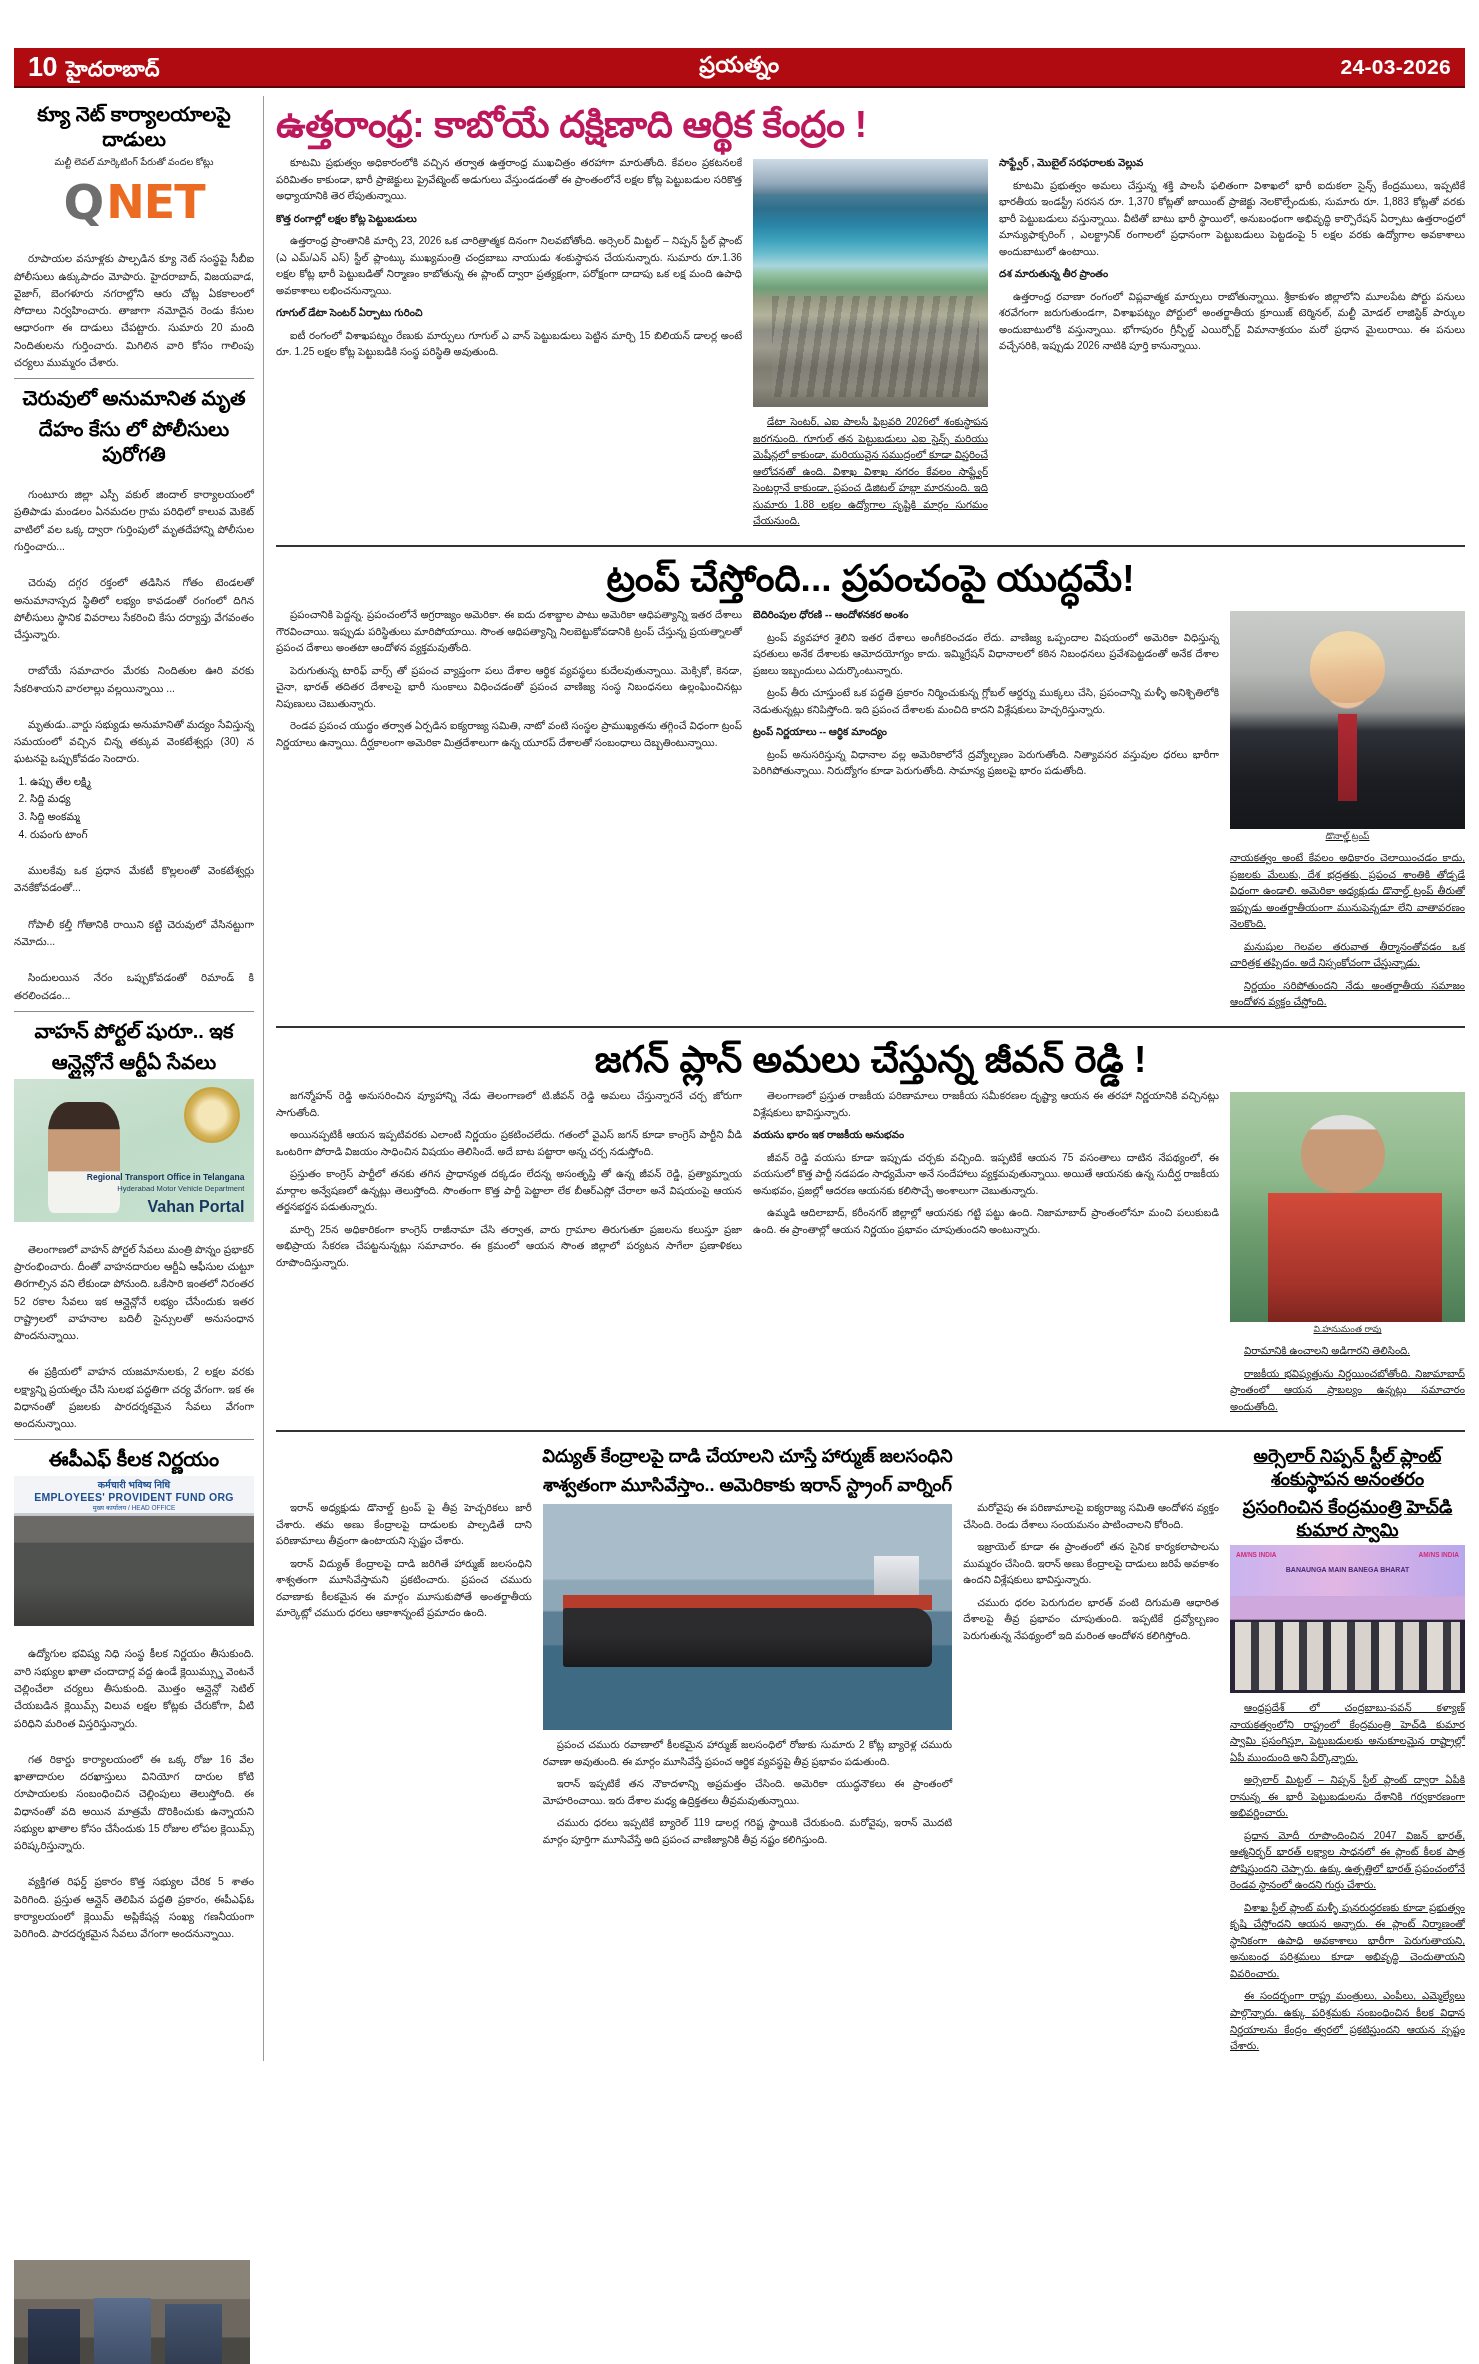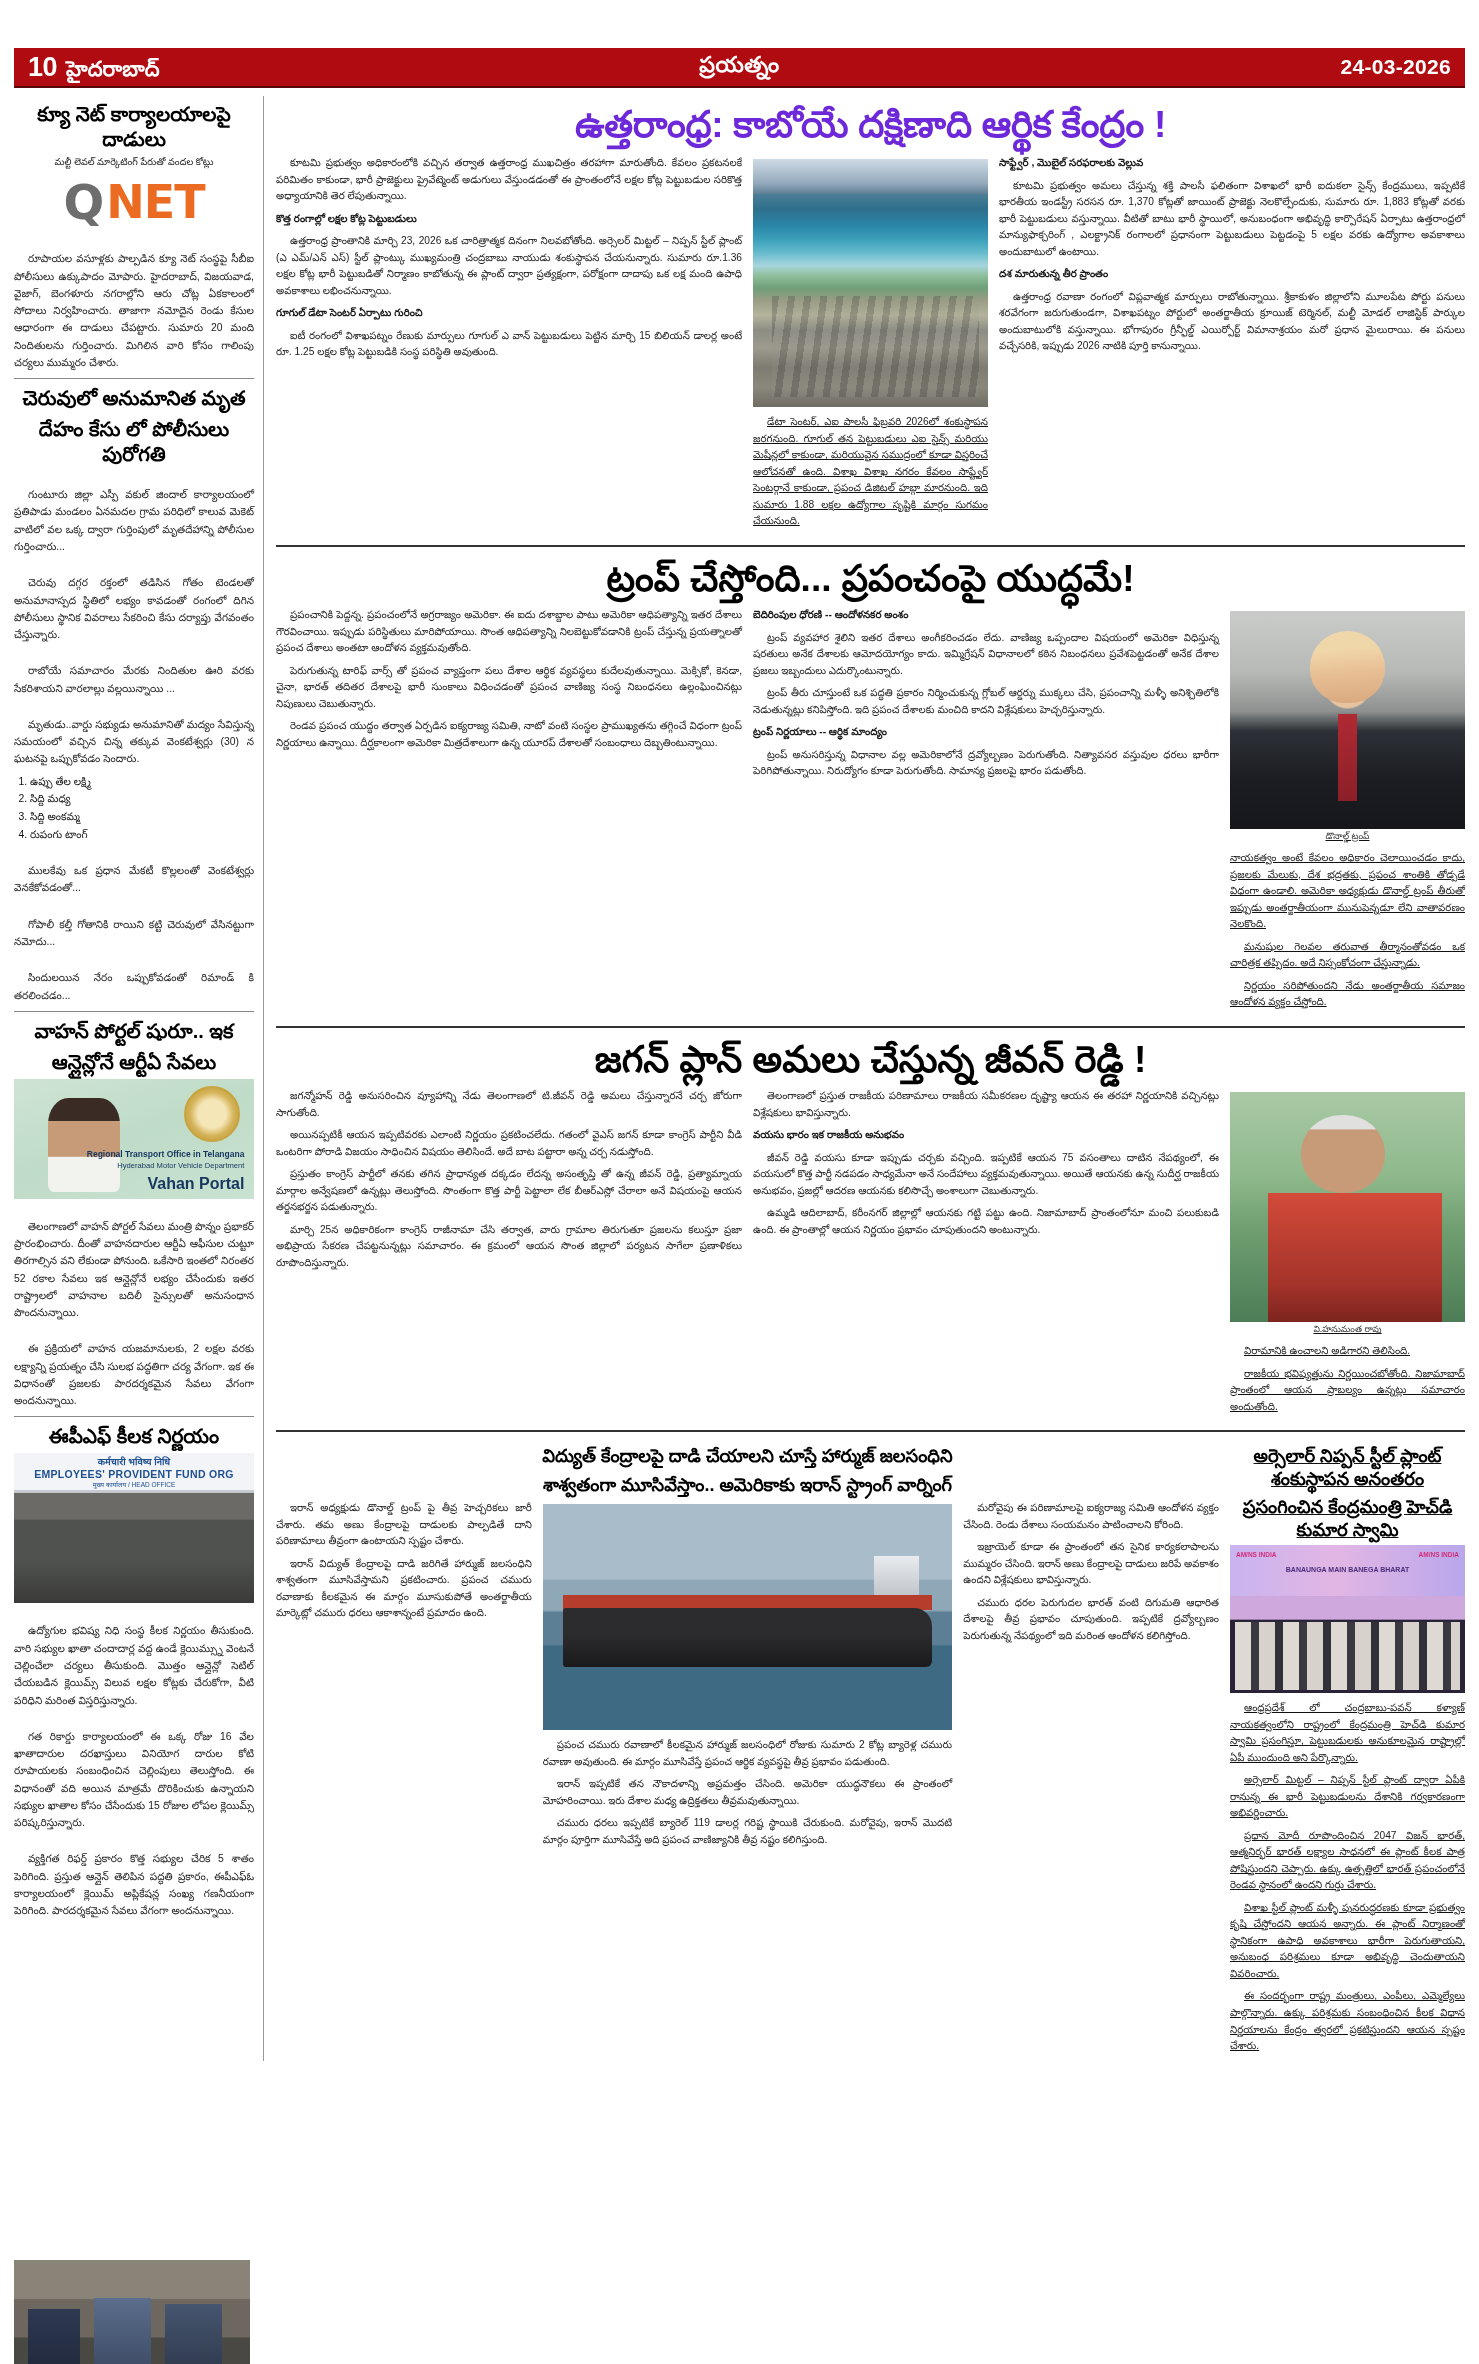--- a/index.html
+++ b/index.html
@@ -82,27 +82,27 @@
     border-right: 1px solid #999;
     padding-right: 9px;
   }
   .col-main {
     flex: 1 1 auto;
     padding-left: 12px;
   }
 
   
   .hl-lead {
-    text-align: center;
+    text-align: left;
     font-size: 37px;
     font-weight: bold;
     line-height: 1.22;
     letter-spacing: -0.3px;
     margin: 6px 0 8px;
-    color: #6d28d9;
+    color: #be185d;
   }
   .hl-band {
     text-align: center;
     font-size: 37px;
     font-weight: bold;
     line-height: 1.2;
     margin: 10px 0 6px;
     color: #000;
   }
   .hl-sec {
@@ -193,21 +193,21 @@
     border-radius: 50% 50% 46% 46%;
     background: linear-gradient(175deg, #f0d7a9 0 26%, #e7bd93 60%, #d8a87e 100%);
   }
   .photo-trump::after {
     content: ""; position: absolute; left: 46%; top: 47%; width: 8%; height: 40%;
     background: linear-gradient(180deg, #b02a33, #8c1f28);
   }
 
   
   .photo-vahan {
-    height: 120px;
+    height: 143px;
     background: linear-gradient(160deg, #cfe3d4 0%, #bfdcc8 48%, #c9e2d1 100%);
     position: relative;
   }
   .photo-vahan .face {
     position: absolute; left: 14%; top: 16%; width: 30%; height: 78%;
     background: linear-gradient(180deg, #3a2c24 0 24%, #c79a78 25% 62%, #f2f2ef 63% 100%);
     border-radius: 28% 28% 8% 8%;
   }
   .photo-vahan .seal {
     position: absolute; right: 6%; top: 6%; width: 56px; height: 56px;

